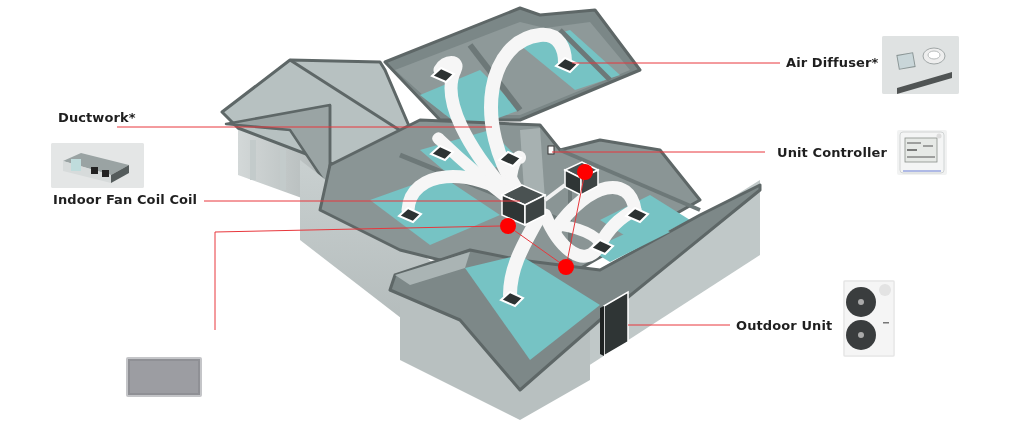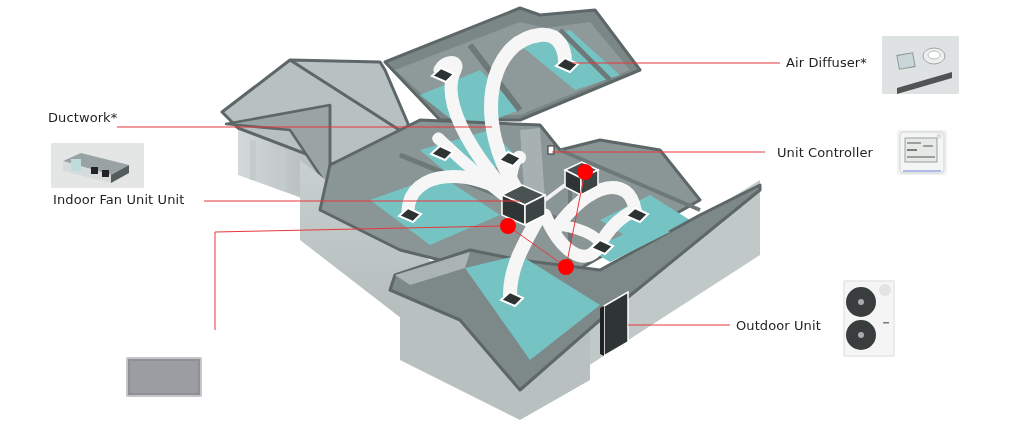--- a/index.html
+++ b/index.html
@@ -1,18 +1,18 @@
 <!DOCTYPE html>
 <html><head>
 <meta charset="utf-8">
 <style>
   html,body{margin:0;padding:0;background:#ffffff;}
   body{width:1024px;height:427px;position:relative;overflow:hidden;font-family:"DejaVu Sans","Liberation Sans",sans-serif;}
   .canvas{position:absolute;left:0;top:0;width:1024px;height:427px;}
-  .label{position:absolute;font-size:13px;font-weight:400;color:#1f1f1f;white-space:nowrap;letter-spacing:0.1px;}
+  .label{position:absolute;font-size:13px;font-weight:700;color:#1f1f1f;white-space:nowrap;letter-spacing:0.1px;}
   .thumb{position:absolute;background:#e6e7e7;border-radius:2px;overflow:hidden;}
   svg{position:absolute;left:0;top:0;}
 </style>
 </head>
 <body>
 
 <div class="canvas">
 
   <svg width="1024" height="427" viewBox="0 0 1024 427">
     <defs>
@@ -123,22 +123,22 @@
       <line x1="585" y1="172" x2="566" y2="267"></line>
     </g>
 
     <g fill="#ff0000">
       <circle cx="508" cy="226" r="8"></circle>
       <circle cx="585" cy="172" r="8"></circle>
       <circle cx="566" cy="267" r="8"></circle>
     </g>
   </svg>
 
-  <div class="label" style="left:48px;top:110px;">Ductwork*</div>
-  <div class="label" style="left:53px;top:192px;">Indoor Fan Unit Unit</div>
+  <div class="label" style="left:58px;top:110px;">Ductwork*</div>
+  <div class="label" style="left:53px;top:192px;">Indoor Fan Coil Coil</div>
   <div class="label" style="left:786px;top:55px;">Air Diffuser*</div>
   <div class="label" style="left:777px;top:145px;">Unit Controller</div>
   <div class="label" style="left:736px;top:318px;">Outdoor Unit</div>
 
   <div class="thumb" style="left:51px;top:143px;width:93px;height:45px;">
     <svg width="93" height="45" viewBox="0 0 93 45">
       <rect width="93" height="45" fill="#e4e6e6"></rect>
       <polygon points="12,18 30,10 78,22 60,32" fill="#9aa3a3"></polygon>
       <polygon points="12,18 60,32 60,40 12,28" fill="#d7dbdb"></polygon>
       <polygon points="60,32 78,22 78,30 60,40" fill="#555c5c"></polygon>

